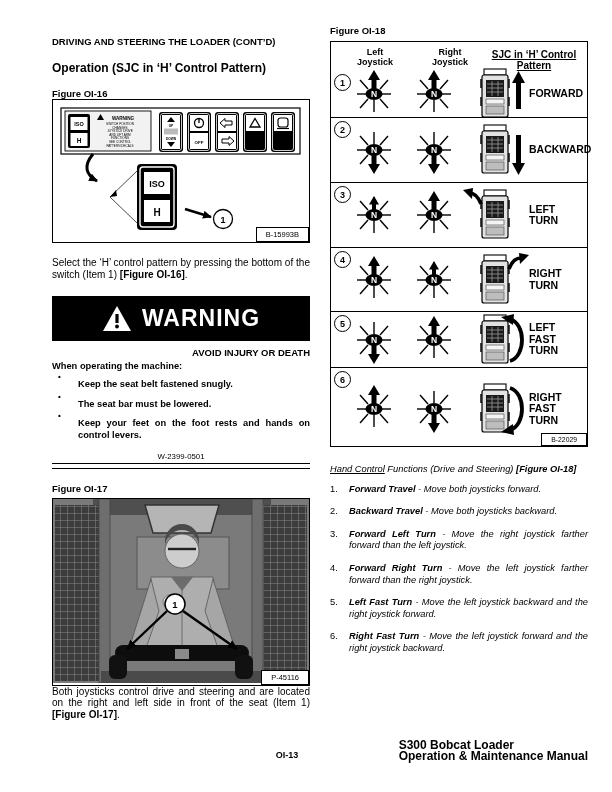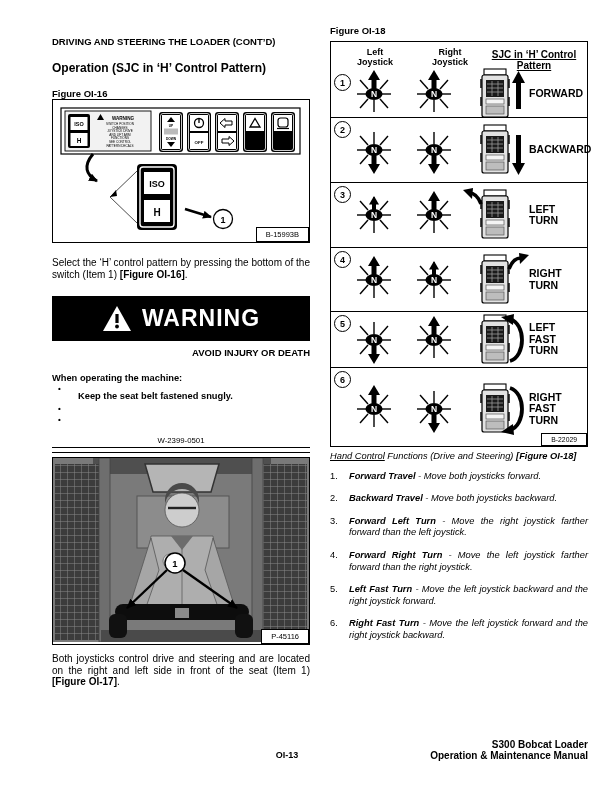--- a/index.html
+++ b/index.html
@@ -10,21 +10,21 @@
   .h-sec{font-size:9.5px;font-weight:bold;}
   .h-sub{font-size:12px;font-weight:bold;margin-top:14px;}
   .figcap{font-size:9.5px;font-weight:bold;}
   p.body{font-size:10px;line-height:11.6px;text-align:justify;margin:0;}
   .b{font-weight:bold;}
   .figbox{position:relative;border:1.5px solid #000;background:#fff;}
   
   .warn-banner{margin-top:16px;height:45px;background:#000;display:flex;align-items:center;justify-content:center;gap:10px;}
   .warn-banner .wtxt{color:#fff;font-size:23px;font-weight:bold;letter-spacing:1px;}
   .warn-sub{font-size:9.5px;font-weight:bold;text-align:right;margin-top:6px;}
-  .warn-intro{font-size:9.3px;font-weight:bold;margin-top:15px;}
+  .warn-intro{font-size:9.3px;font-weight:bold;margin-top:3px;}
   .warn-bullets{margin:0;padding:0;list-style:none;}
   .warn-bullets li{display:flex;font-size:9.3px;font-weight:bold;line-height:11.6px;}
   .warn-bullets .dot{width:26px;padding-left:6px;box-sizing:border-box;font-size:8px;}
   .warn-bullets .btxt{flex:1;text-align:justify;margin-top:8px;}
   .warn-code{font-size:7.8px;text-align:center;margin-top:10px;}
   .dbl-rule{margin-top:2px;height:4px;border-top:1.6px solid #000;border-bottom:1px solid #000;}
   
   .photoid{position:absolute;right:0;bottom:0;background:#fff;border:1px solid #000;
            font-size:7.5px;padding:2px 9px;font-weight:normal;}
   
@@ -49,29 +49,29 @@
   .joy[data-dir="backward"] .a-bd{display:inline;}
   
   .loader svg .m{display:none;}
   .loader[data-motion="forward"] .m-fwd{display:inline;}
   .loader[data-motion="backward"] .m-back{display:inline;}
   .loader[data-motion="turn-left"] .m-tl{display:inline;}
   .loader[data-motion="turn-right"] .m-tr{display:inline;}
   .loader[data-motion="spin-left"] .m-sl-arc,.loader[data-motion="spin-left"] .m-sl-head{display:inline;}
   .loader[data-motion="spin-right"] .m-sr-arc,.loader[data-motion="spin-right"] .m-sr-head{display:inline;}
   
-  .hc-head{font-size:9.3px;line-height:11.6px;font-style:italic;margin-top:4px;}
+  .hc-head{font-size:9.3px;line-height:11.6px;font-style:italic;margin-top:17px;}
   .hc-head .u{text-decoration:underline;}
   .hc-head .bref{font-weight:bold;}
   .hc-list{margin-top:8px;}
   .hc-item{display:flex;font-size:9.3px;line-height:11.6px;margin-bottom:11px;}
   .hc-num{width:19px;flex:none;}
   .hc-txt{flex:1;text-align:justify;font-style:italic;}
   
-  .footer-right{position:absolute;right:24px;top:740px;text-align:right;font-size:10px;font-weight:bold;line-height:10.5px;}
+  .footer-right{position:absolute;right:24px;top:740px;font-size:12px;font-weight:bold;line-height:10.5px;}
   .footer-page{position:absolute;left:0;top:750px;width:574px;text-align:center;font-size:9px;font-weight:bold;}
 </style>
 </head>
 <body>
 
 <div class="page">
 
   <div class="col-left">
 
     <div class="h-sec">DRIVING AND STEERING THE LOADER (CONT’D)</div>
@@ -185,28 +185,31 @@
     </div>
     <div class="warn-sub">AVOID INJURY OR DEATH</div>
     <div class="warn-intro">When operating the machine:</div>
     <ul class="warn-bullets">
       <li>
           <span class="dot">•</span>
           <span class="btxt">Keep the seat belt fastened snugly.</span>
         </li>
       <li>
           <span class="dot">•</span>
+          <span class="btxt">The seat bar must be lowered.</span>
         </li>
       <li>
           <span class="dot">•</span>
+          <span class="btxt">Keep your feet on the foot rests and hands on control levers.</span>
         </li>
     </ul>
     <div class="warn-code">W-2399-0501</div>
     <div class="dbl-rule"></div>
 
+    <div class="figcap" style="margin-top:14px;">Figure OI-17</div>
 
     <div class="figbox" style="margin-top:4px;height:186px;border-width:1px;">
       <svg width="256" height="184" viewBox="0 0 256 184">
         <defs>
           <pattern id="mesh17" width="7" height="7" patternUnits="userSpaceOnUse">
             <rect width="7" height="7" fill="#3c3c3c"></rect>
             <line x1="0" y1="0" x2="0" y2="7" stroke="#888" stroke-width="1"></line>
             <line x1="0" y1="0" x2="7" y2="0" stroke="#888" stroke-width="1"></line>
           </pattern>
           <marker id="ah17" markerUnits="userSpaceOnUse" markerWidth="12" markerHeight="12" refX="9" refY="4.5" orient="auto">
@@ -241,21 +244,21 @@
         <rect x="182" y="156" width="18" height="24" rx="6" fill="#111"></rect>
 
         <line x1="114" y1="112" x2="74" y2="150" stroke="#000" stroke-width="2.4" marker-end="url(#ah17)"></line>
         <line x1="130" y1="112" x2="184" y2="150" stroke="#000" stroke-width="2.4" marker-end="url(#ah17)"></line>
         <circle cx="122" cy="105" r="10" fill="#fff" stroke="#000" stroke-width="1.5"></circle>
         <text x="122" y="108.7" font-size="9.5" font-weight="bold" text-anchor="middle">1</text>
       </svg>
       <div class="photoid">P-45116</div>
     </div>
 
-    <p class="body" style="margin-top:8px;"><span>Both joysticks control drive and steering and are located on the right and left side in front of the seat (Item 1) </span><span class="b">[Figure OI-17]</span><span>.</span></p>
+    <p class="body" style="margin-top:0;"><span>Both joysticks control drive and steering and are located on the right and left side in front of the seat (Item 1) </span><span class="b">[Figure OI-17]</span><span>.</span></p>
   </div>
 
   <div class="col-right">
 
     <div class="figcap">Figure OI-18</div>
 
     <div class="figbox f18">
       <div class="f18-head">
         <div class="f18-hl">Left
 Joystick</div>

